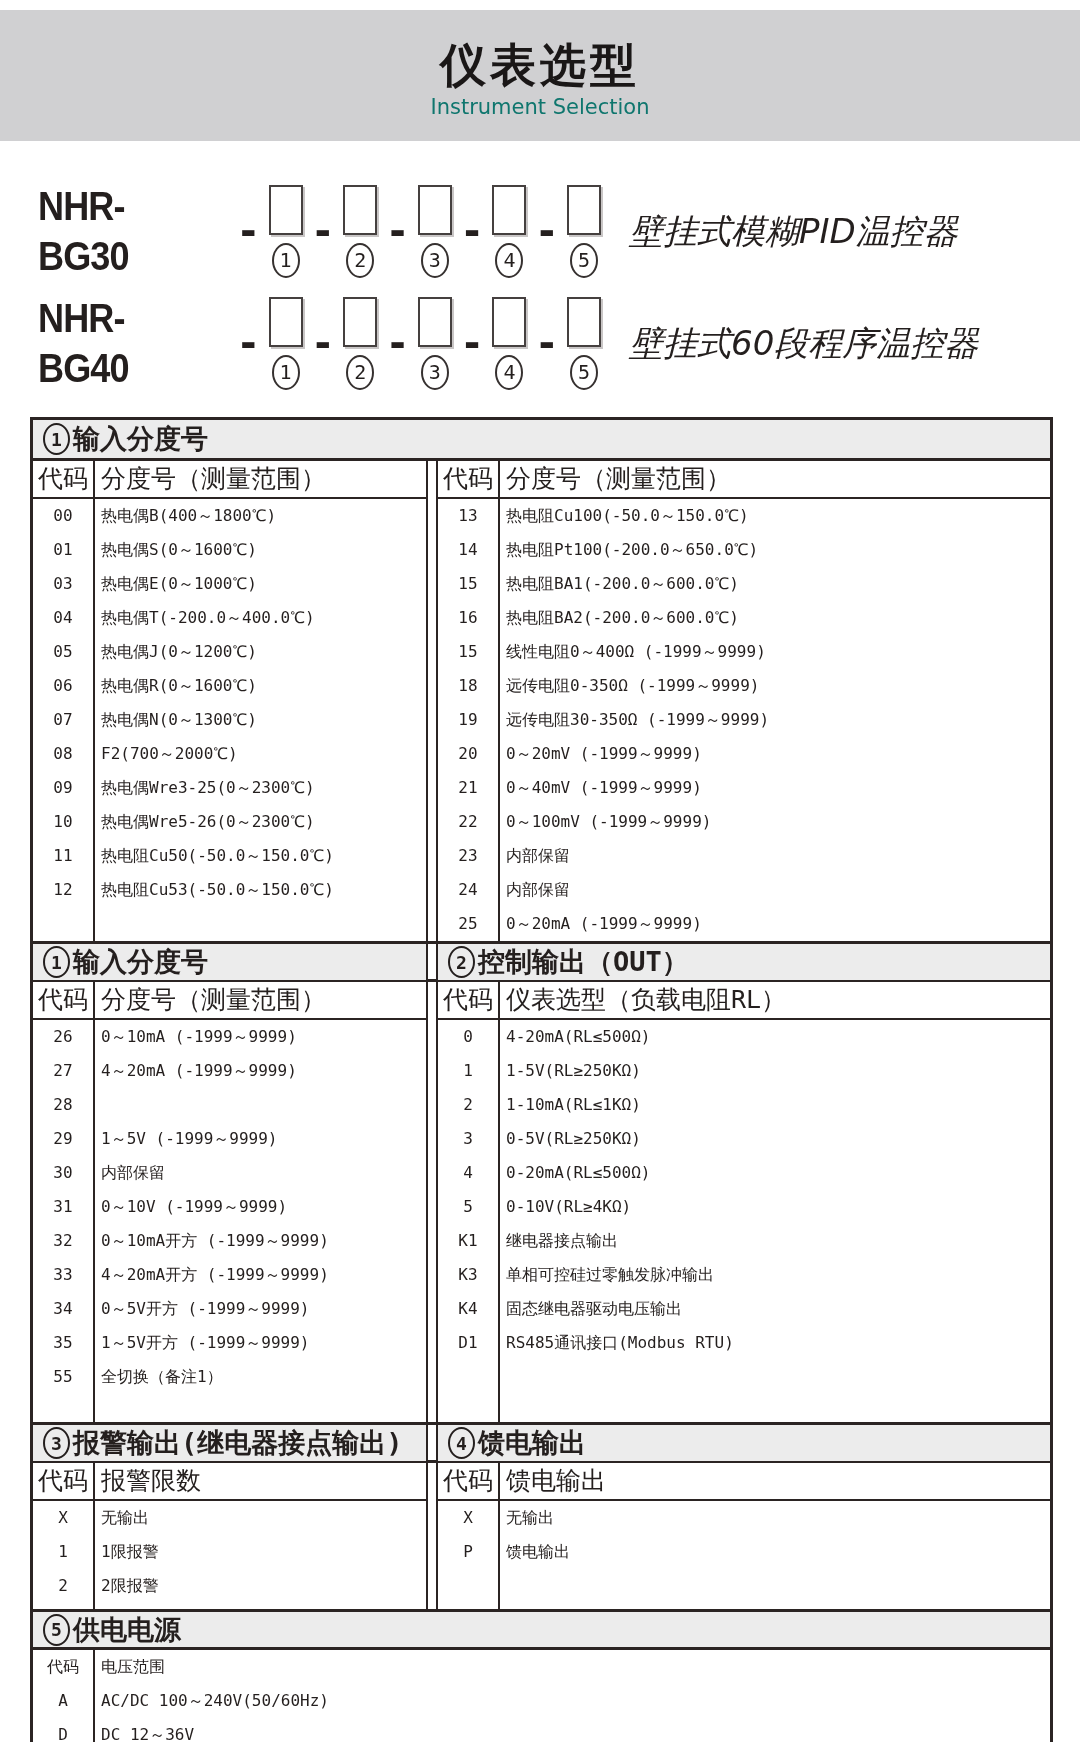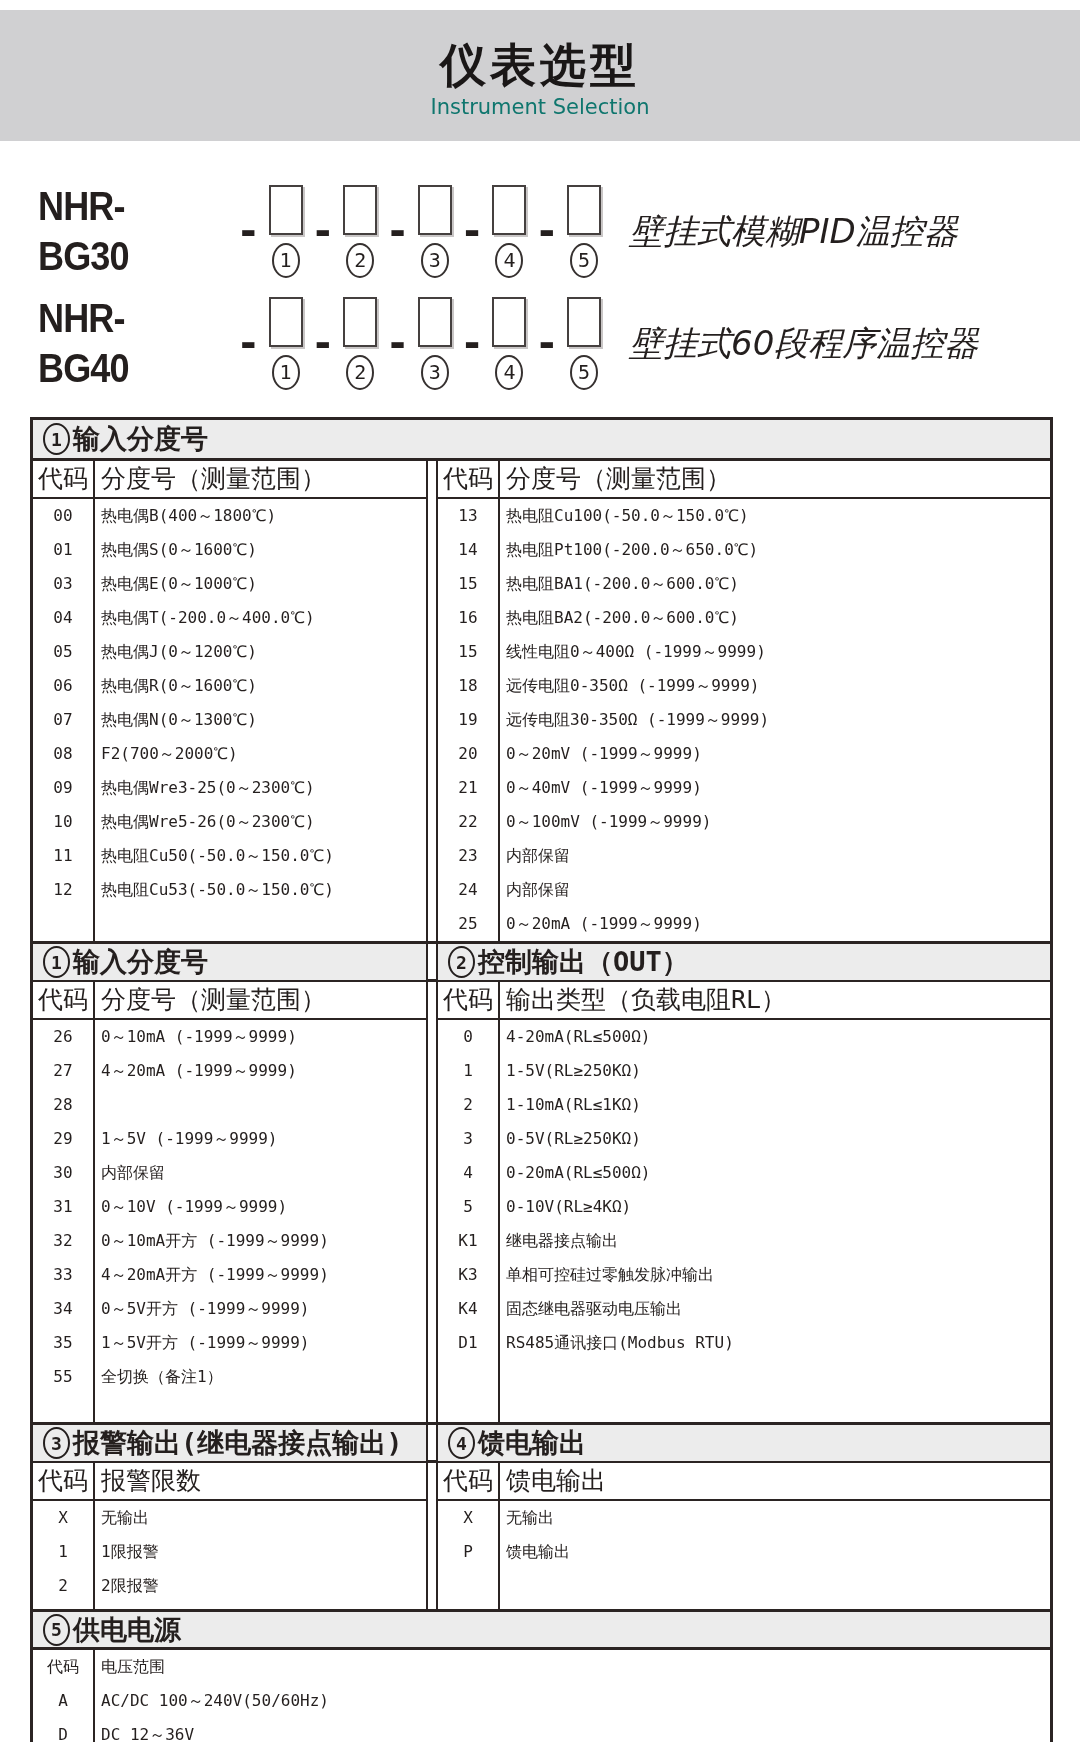--- a/index.html
+++ b/index.html
@@ -314,21 +314,21 @@
           </div>
           <div class="drow">
             <div class="ccell">55</div>
             <div class="dcell">全切换（备注1）</div>
           </div>
       </div>
       <div class="gapcol"></div>
       <div class="half rh">
         <div class="hrow">
           <div class="ccell">代码</div>
-          <div class="dcell">输出类型（负载电阻RL）</div>
+          <div class="dcell">仪表选型（负载电阻RL）</div>
         </div>
         <div class="drow">
             <div class="ccell">0</div>
             <div class="dcell">4-20mA(RL≤500Ω)</div>
           </div>
           <div class="drow">
             <div class="ccell">1</div>
             <div class="dcell">1-5V(RL≥250KΩ)</div>
           </div>
           <div class="drow">

